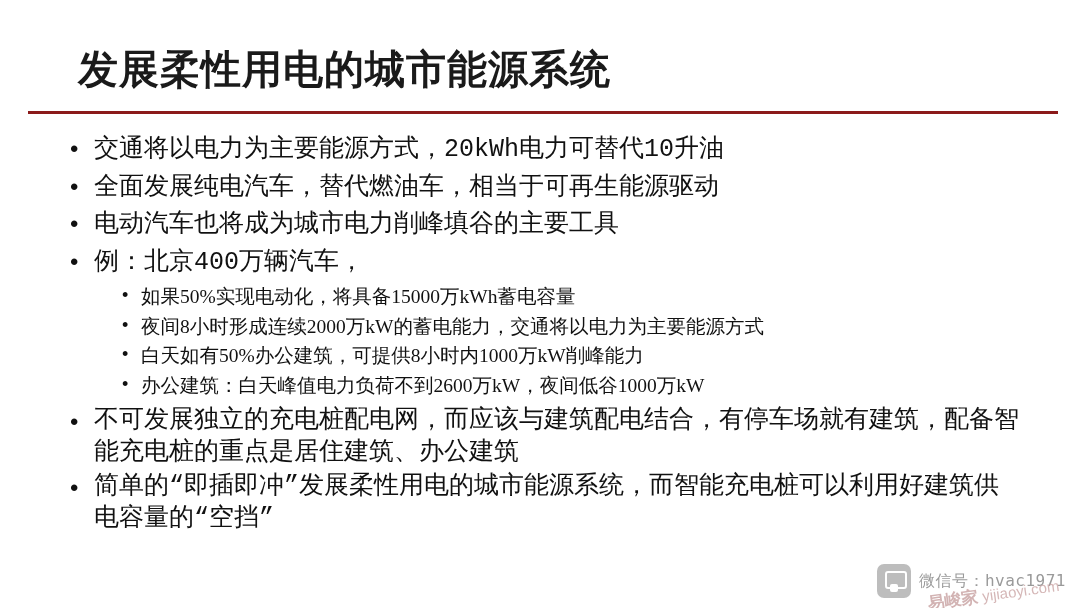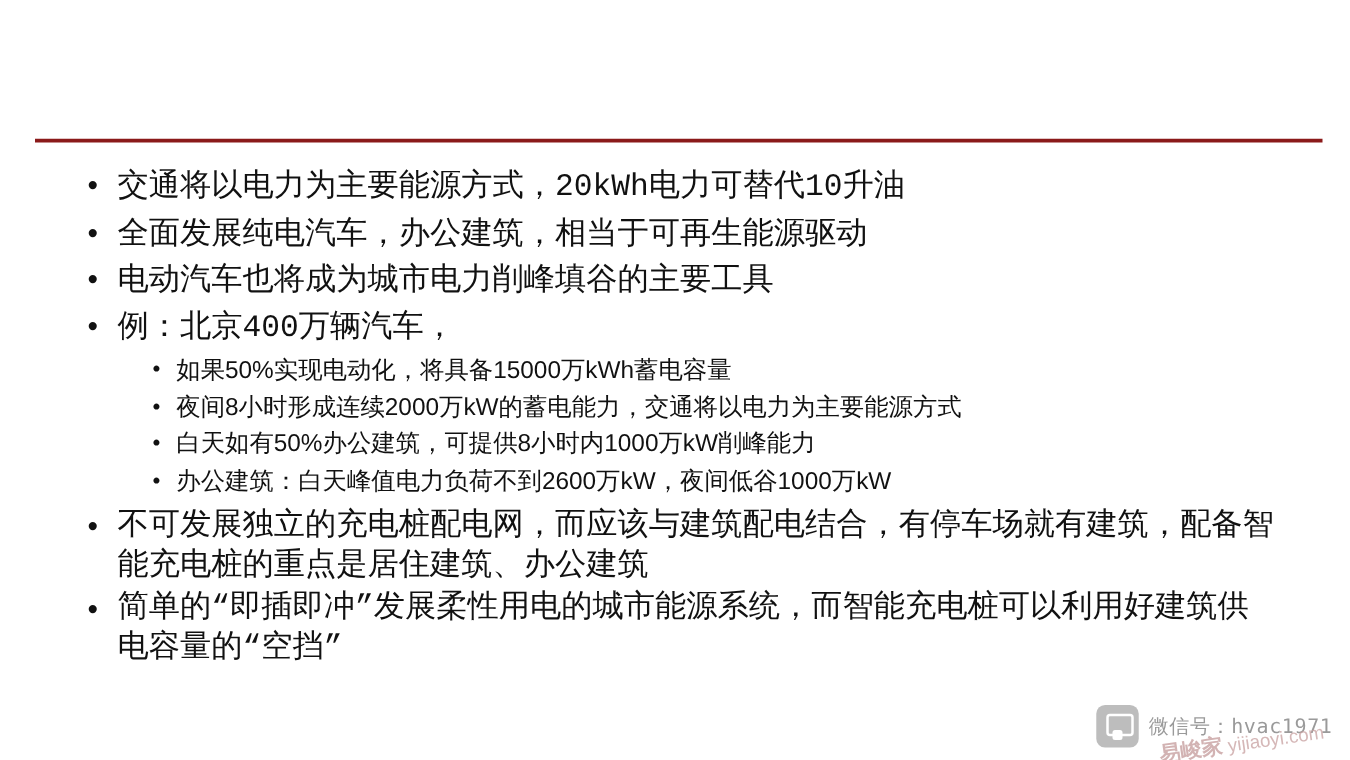--- a/index.html
+++ b/index.html
@@ -76,20 +76,21 @@
   }
   .lvl2 .bullet {
     width: 19px;
     flex: 0 0 19px;
     font-size: 18px;
     line-height: 1.52;
     color: #111111;
   }
   .lvl2 .txt {
     flex: 1;
+    font-family: Liberation Serif, serif;
   }
   .tight {
     line-height: 1.28;
   }
   .watermark-wrap {
     position: absolute;
     right: 14px;
     bottom: 10px;
     display: flex;
     align-items: center;
@@ -145,32 +146,33 @@
     font-weight: bold;
     font-size: 17px;
     color: #c49a9a;
   }
 </style>
 </head>
 <body>
 
 <div class="slide">
 
+  <div class="title">发展柔性用电的城市能源系统</div>
   <div class="title-rule"></div>
 
   <div class="body-list">
 
     <div class="lvl1">
       <span class="bullet">•</span>
       <span class="txt">交通将以电力为主要能源方式，20kWh电力可替代10升油</span>
     </div>
 
     <div class="lvl1">
       <span class="bullet">•</span>
-      <span class="txt">全面发展纯电汽车，办公建筑，相当于可再生能源驱动</span>
+      <span class="txt">全面发展纯电汽车，替代燃油车，相当于可再生能源驱动</span>
     </div>
 
     <div class="lvl1">
       <span class="bullet">•</span>
       <span class="txt">电动汽车也将成为城市电力削峰填谷的主要工具</span>
     </div>
 
     <div class="lvl1">
       <span class="bullet">•</span>
       <span class="txt">例：北京400万辆汽车，</span>

